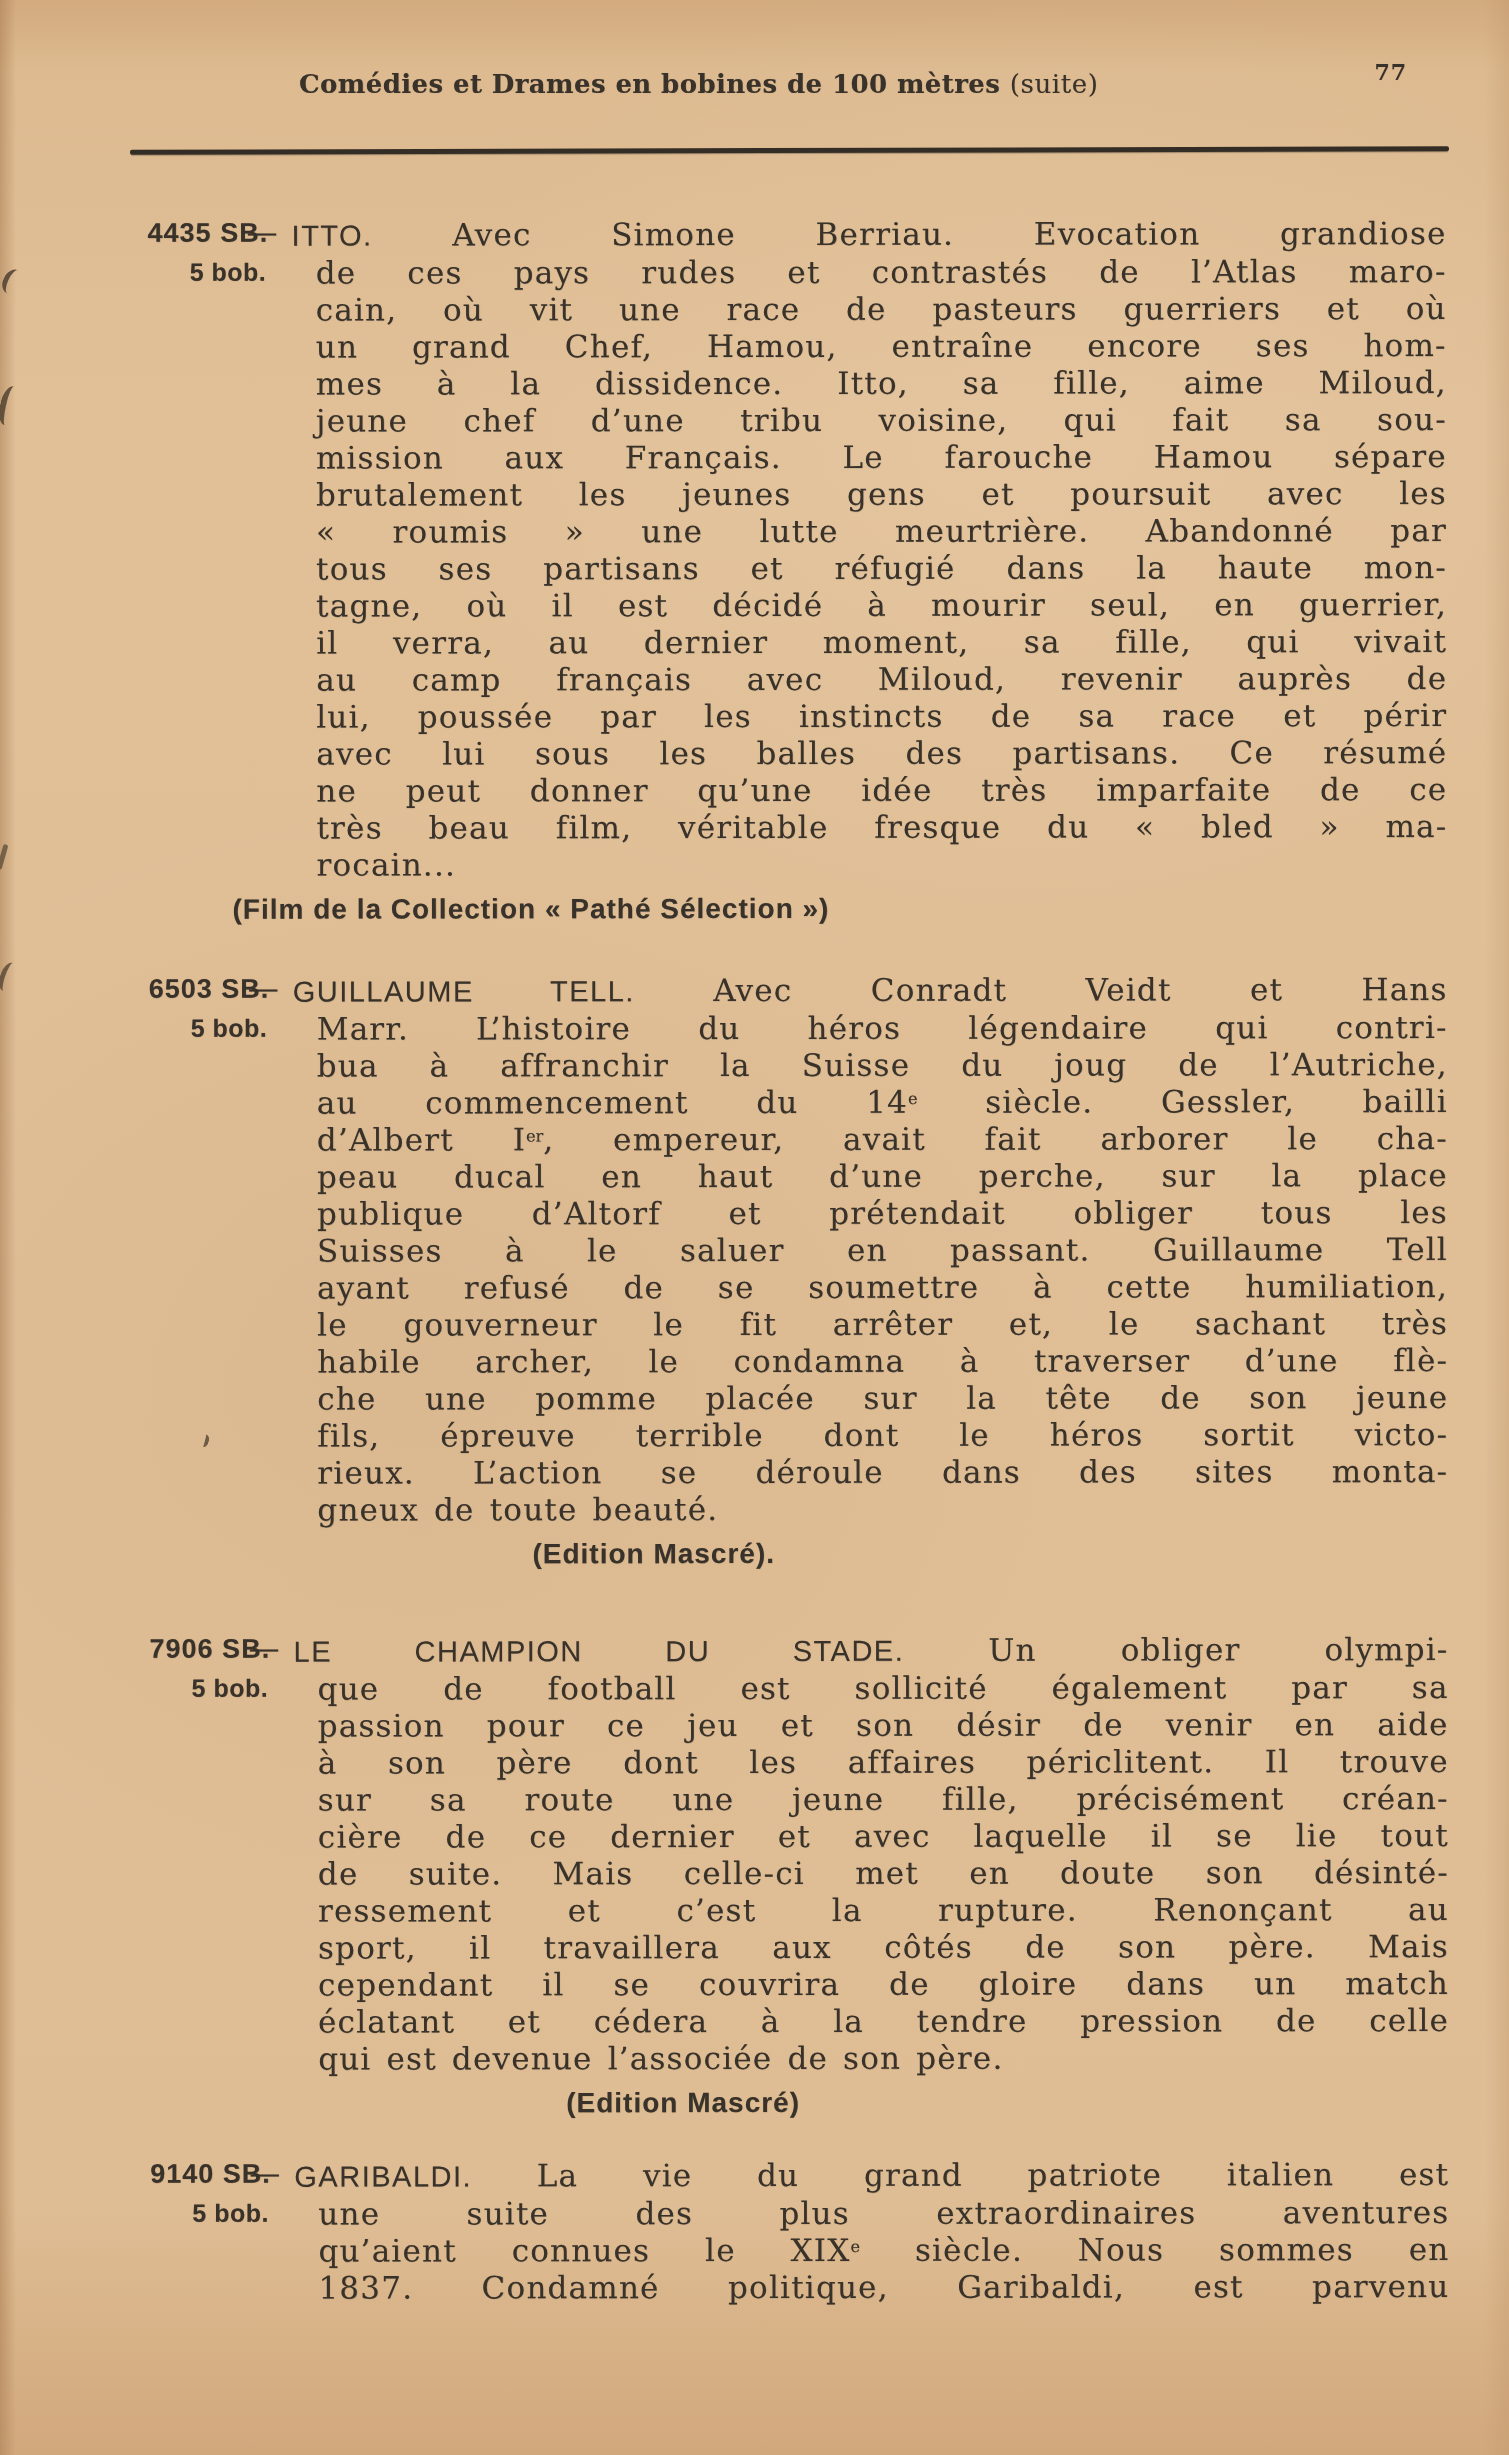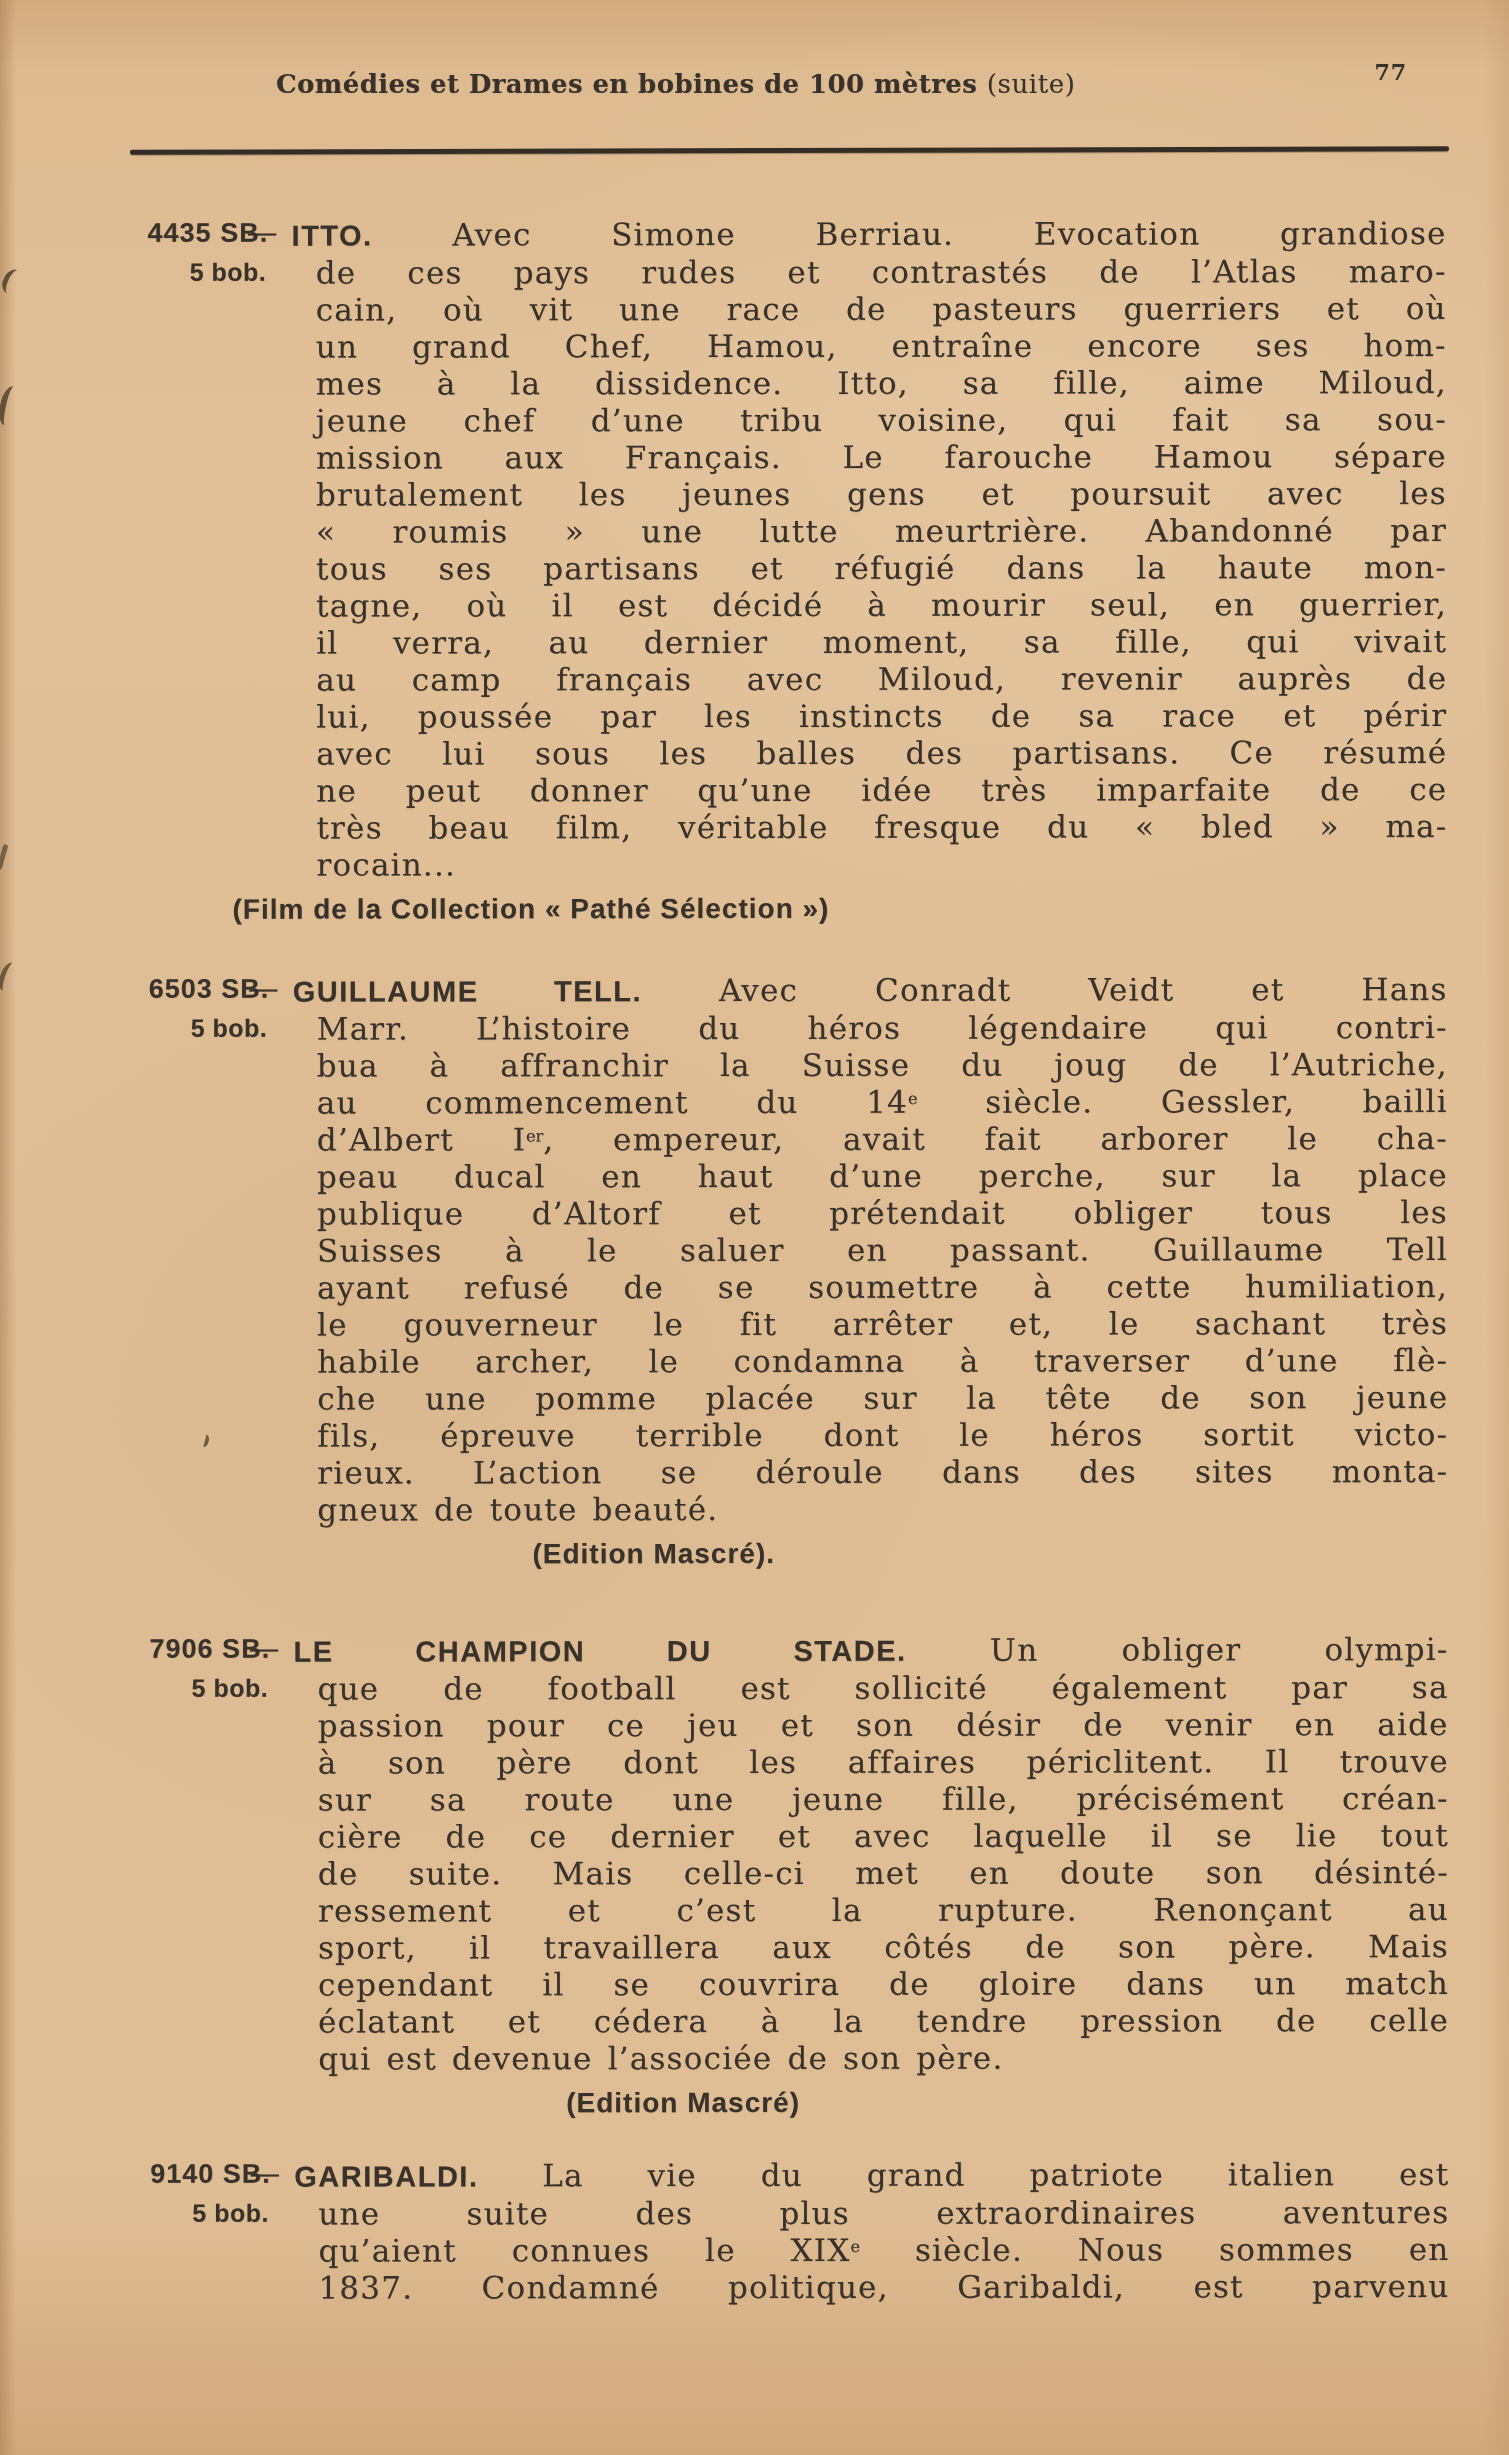--- a/index.html
+++ b/index.html
@@ -15,21 +15,21 @@
       radial-gradient(891px 693px at 68% 18%, rgba(255,242,219,.10), rgba(255,242,219,0) 70%),
       radial-gradient(990px 792px at 28% 55%, rgba(120,82,44,.06), rgba(120,82,44,0) 70%),
       linear-gradient(90deg, rgba(165,120,78,.50) 0px, rgba(165,120,78,0) 16px),
       linear-gradient(270deg, rgba(186,143,99,.30) 0px, rgba(186,143,99,0) 26px),
       linear-gradient(180deg, #d2aa7e 0px, #ddba90 69px, #e1c098 416px, #dfbd94 2208px, #d1a87c 2455px);
   }
   .ink{ text-shadow:0.3px 0.3px 0.7px rgba(58,46,32,.35); }
 
   
   .header-title{
-    position:absolute;left:276px;top:69px;
+    position:absolute;left:299px;top:69px;
     font-weight:bold;font-size:26px;letter-spacing:0.4px;
     white-space:nowrap;
   }
   .header-title .suffix{ font-weight:400;letter-spacing:0.6px; }
   .page-number{
     position:absolute;right:103px;top:59px;
     font-weight:bold;font-size:22px;letter-spacing:1px;
   }
   .rule{
     position:absolute;left:130px;right:61px;top:148px;height:5px;
@@ -61,21 +61,21 @@
   .para{
     font-size:31px;line-height:37px;letter-spacing:1.2px;word-spacing:4px;
     hyphens:none;
   }
   .tl{ text-align:justify;text-align-last:justify; }
   .tl.last{ text-align-last:left; }
   .para.justify-last .tl.last{ text-align-last:justify; }
   .tl.first{ margin-left:-24px; }
   .entry-title{
     font-family:"Liberation Sans", sans-serif;
-    font-weight:bold;font-size:29px;letter-spacing:1.5px;
+    font-weight:normal;font-size:29px;letter-spacing:1.5px;
   }
   sup{ font-size:.52em;line-height:0;vertical-align:.55em;letter-spacing:0; }
 
   .entry-footer{
     font-family:"Liberation Sans", sans-serif;
     font-weight:bold;font-size:28px;letter-spacing:1px;
     margin-top:10px;white-space:nowrap;
   }
   .entry-footer:empty{ display:none; }
   .f1{ margin-left:-84px; }

